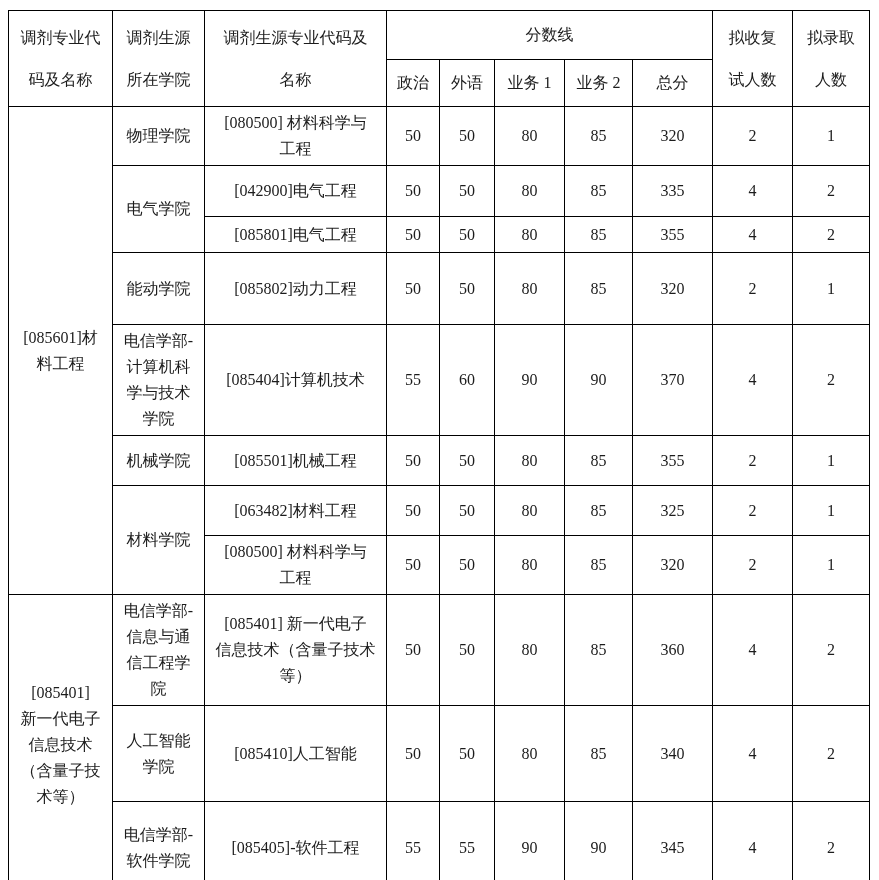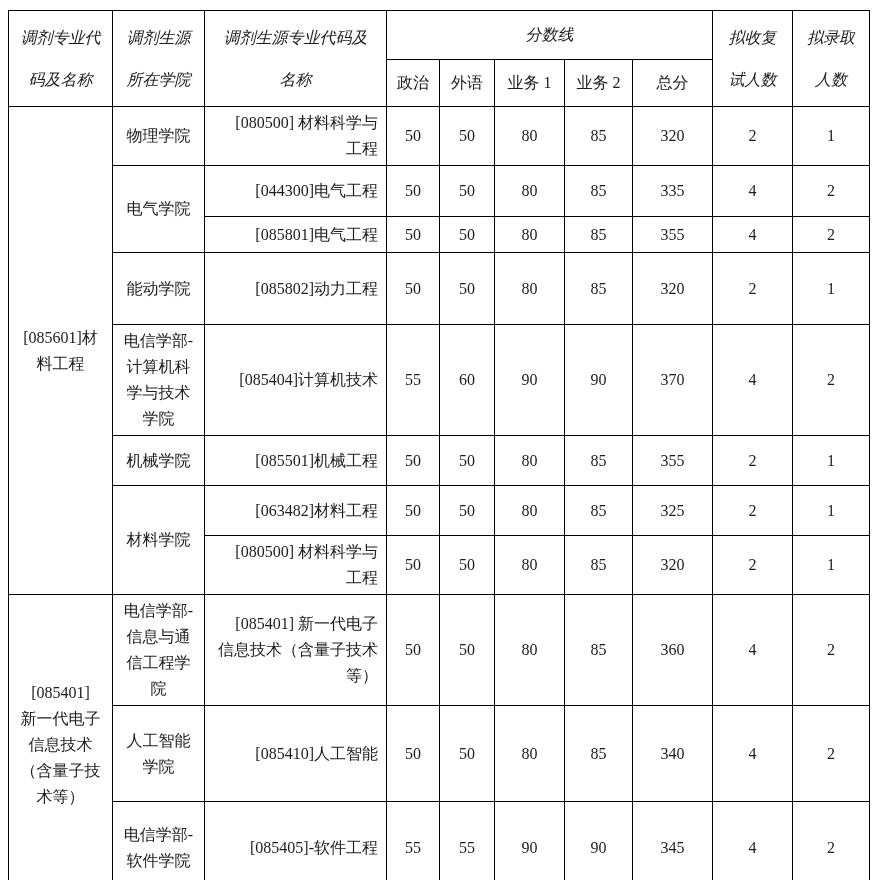--- a/index.html
+++ b/index.html
@@ -28,39 +28,39 @@
     font-weight: normal;
     font-size: 16px;
     text-align: center;
     vertical-align: middle;
     white-space: pre-line;
     padding: 3px 8px;
     box-sizing: border-box;
     overflow: hidden;
   }
   
-  .score-table thead tr.hdr-top  { height: 46px; font-style: italic; }
+  .score-table thead tr.hdr-top  { height: 46px; }
   .score-table thead tr.hdr-sub  { height: 47px; }
   .score-table thead th { line-height: 42px; }
   .score-table thead tr.hdr-sub th { line-height: 20px; }
   
   .score-table tbody td { line-height: 26px; }
   .score-table tbody tr:nth-child(1)  { height: 49px;  }
   .score-table tbody tr:nth-child(2)  { height: 51px;  }
   .score-table tbody tr:nth-child(3)  { height: 36px;  }
   .score-table tbody tr:nth-child(4)  { height: 72px; padding-left: 32px;  }
   .score-table tbody tr:nth-child(5)  { height: 101px; }
   .score-table tbody tr:nth-child(6)  { height: 50px;  }
   .score-table tbody tr:nth-child(7)  { height: 50px;  }
   .score-table tbody tr:nth-child(8)  { height: 48px;  }
   .score-table tbody tr:nth-child(9)  { height: 101px; }
   .score-table tbody tr:nth-child(10) { height: 96px;  }
   .score-table tbody tr:nth-child(11) { height: 93px;  }
   
-  .score-table td.col-program { text-align: right; }
+  .score-table td.col-program { text-align: center; }
 </style>
 </head>
 <body>
 
 <div class="sheet">
   <table class="score-table">
     <colgroup>
       <col style="width:104px">
       <col style="width:92px">
       <col style="width:182px">
@@ -104,21 +104,21 @@
           <td class="col-score">50</td>
           <td class="col-score">50</td>
           <td class="col-score">80</td>
           <td class="col-score">85</td>
           <td class="col-score">320</td>
           <td class="col-retest">2</td>
           <td class="col-admit">1</td>
         </tr>
         <tr>
           <td rowspan="2" class="col-college">电气学院</td>
-          <td class="col-program">[044300]电气工程</td>
+          <td class="col-program">[042900]电气工程</td>
           <td class="col-score">50</td>
           <td class="col-score">50</td>
           <td class="col-score">80</td>
           <td class="col-score">85</td>
           <td class="col-score">335</td>
           <td class="col-retest">4</td>
           <td class="col-admit">2</td>
         </tr>
         <tr>
           <td class="col-program">[085801]电气工程</td>

